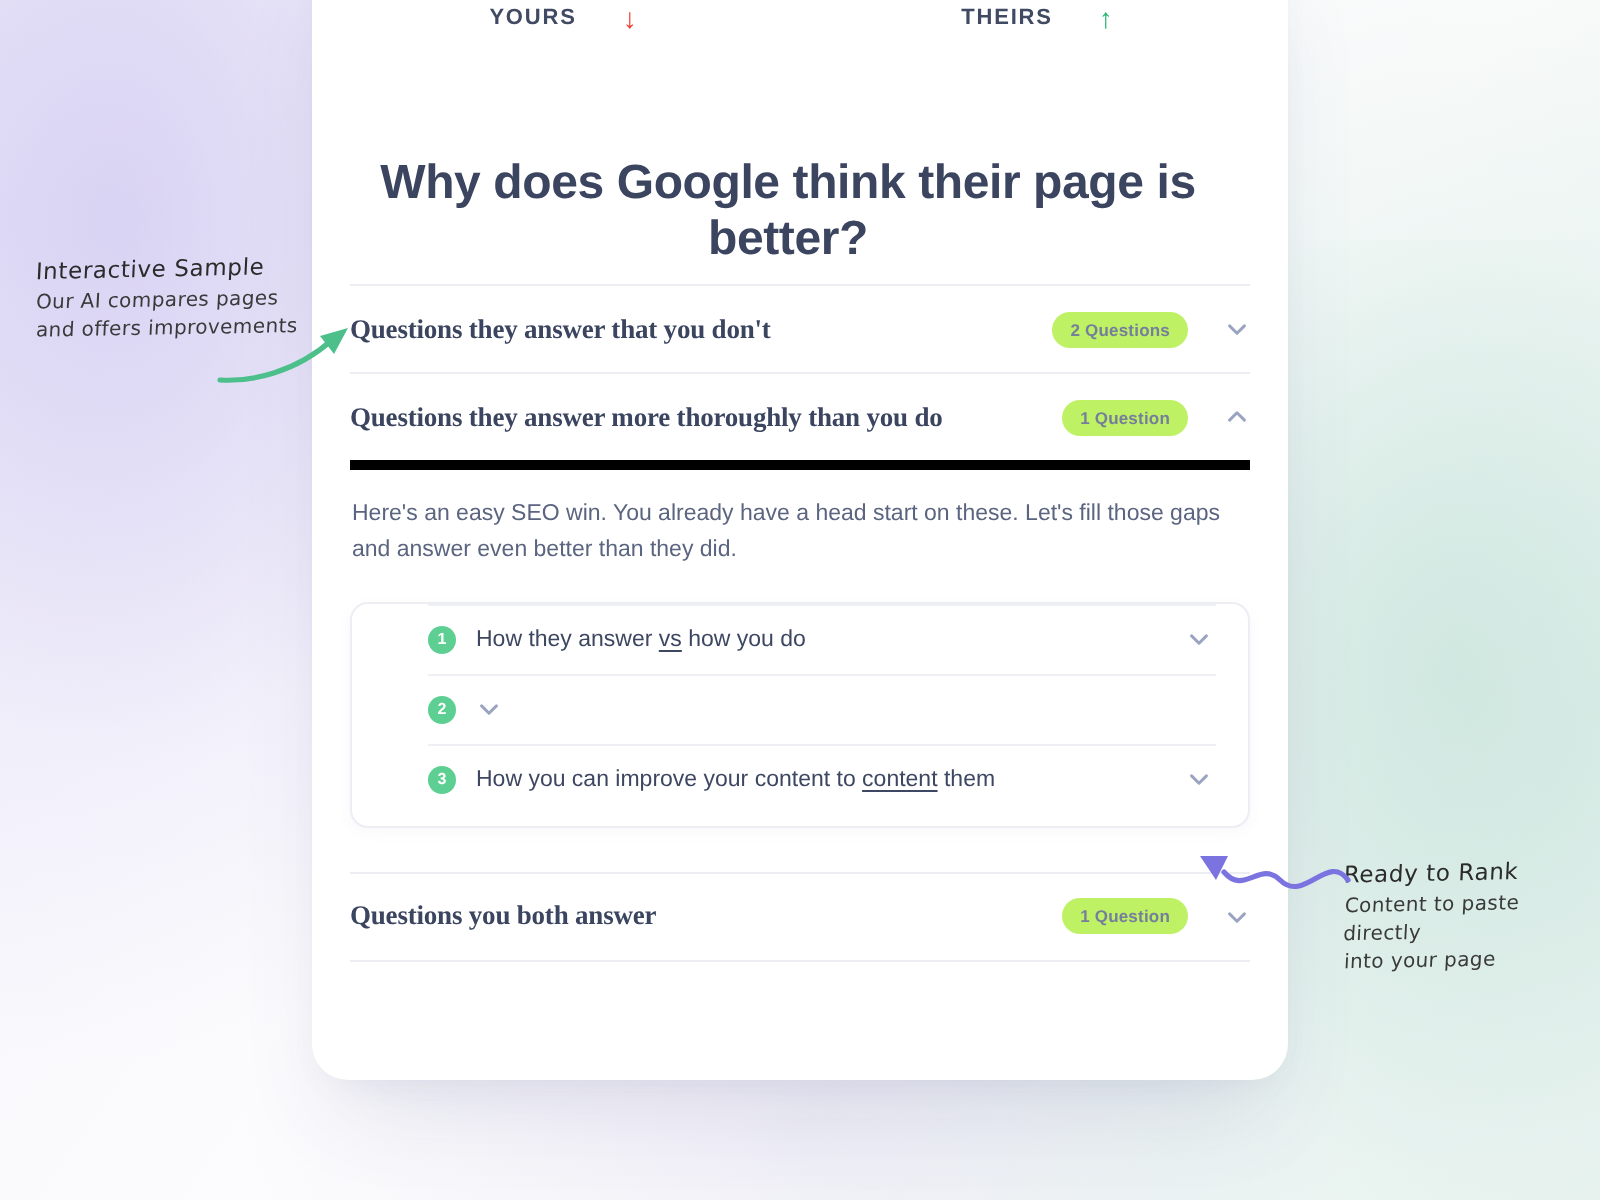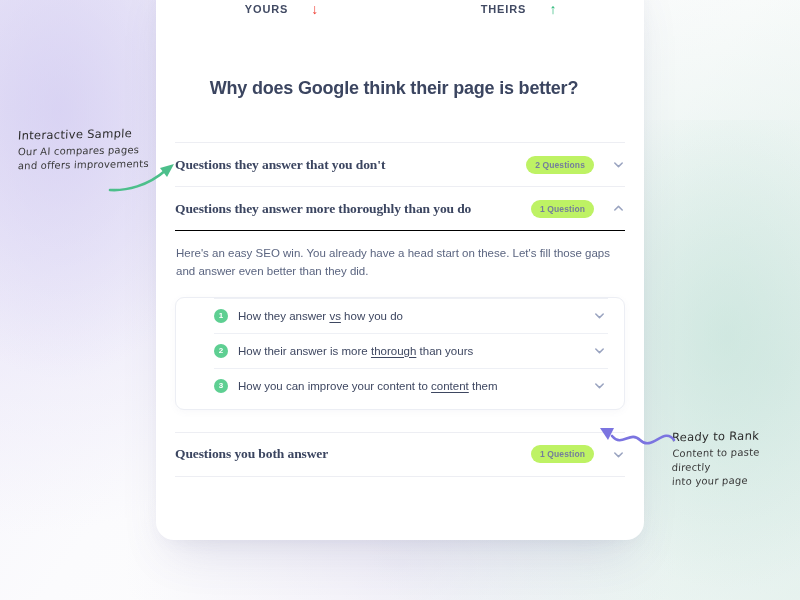--- a/index.html
+++ b/index.html
@@ -73,21 +73,21 @@
     color: #414a63;
   }
   .arrow-glyph { font-size: 14px; line-height: 1; font-weight: 700; }
   .arrow-glyph.down { color: #ef4036; }
   .arrow-glyph.up   { color: #22b573; }
 
   
   .headline {
     position: absolute; top: 112px; left: 0; right: 12px;
     text-align: center;
-    font-size: 18px; font-weight: 700; color: #3b4560;
+    font-size: 24px; font-weight: 700; color: #3b4560;
     letter-spacing: -.2px;
   }
 
   
   .acc {
     position: absolute; top: 176px; left: 19px; right: 19px;
   }
   .acc-row {
     display: flex; align-items: center;
     height: 44px;
@@ -110,21 +110,21 @@
   }
   .chev {
     width: 13px; height: 13px;
     flex: 0 0 13px;
     display: block;
   }
   .chev path { stroke: #9aa4c0; stroke-width: 1.6; fill: none;
                stroke-linecap: round; stroke-linejoin: round; }
 
   .acc-body {
-    border-top: 1px solid #000000;
+    border-top: 5px solid #000000;
     padding: 14px 0 0 0;
   }
   .acc-desc {
     font-size: 11.5px; color: #5b6580; line-height: 1.55;
     padding: 0 1px 16px 1px;
     max-width: 445px;
   }
 
   
   .qcard {
@@ -258,21 +258,20 @@
           <div class="subrow">
             <span class="num">1</span>
             <span class="subtext"><span>How they answer </span><u>vs</u><span> how you do</span></span>
             <svg class="chev" viewBox="0 0 14 14">
                 <path d="M3 5.3 L7 9.3 L11 5.3"></path>
               </svg>
           </div>
 
           <div class="subrow">
             <span class="num">2</span>
-            <span class="subtext"><span>How their answer is more </span><u>thorough</u><span> than yours</span></span>
             <svg class="chev" viewBox="0 0 14 14">
                 <path d="M3 5.3 L7 9.3 L11 5.3"></path>
               </svg>
           </div>
 
           <div class="subrow">
             <span class="num">3</span>
             <span class="subtext"><span>How you can improve your content to </span><u>content</u><span> them</span></span>
             <svg class="chev" viewBox="0 0 14 14">
                 <path d="M3 5.3 L7 9.3 L11 5.3"></path>

